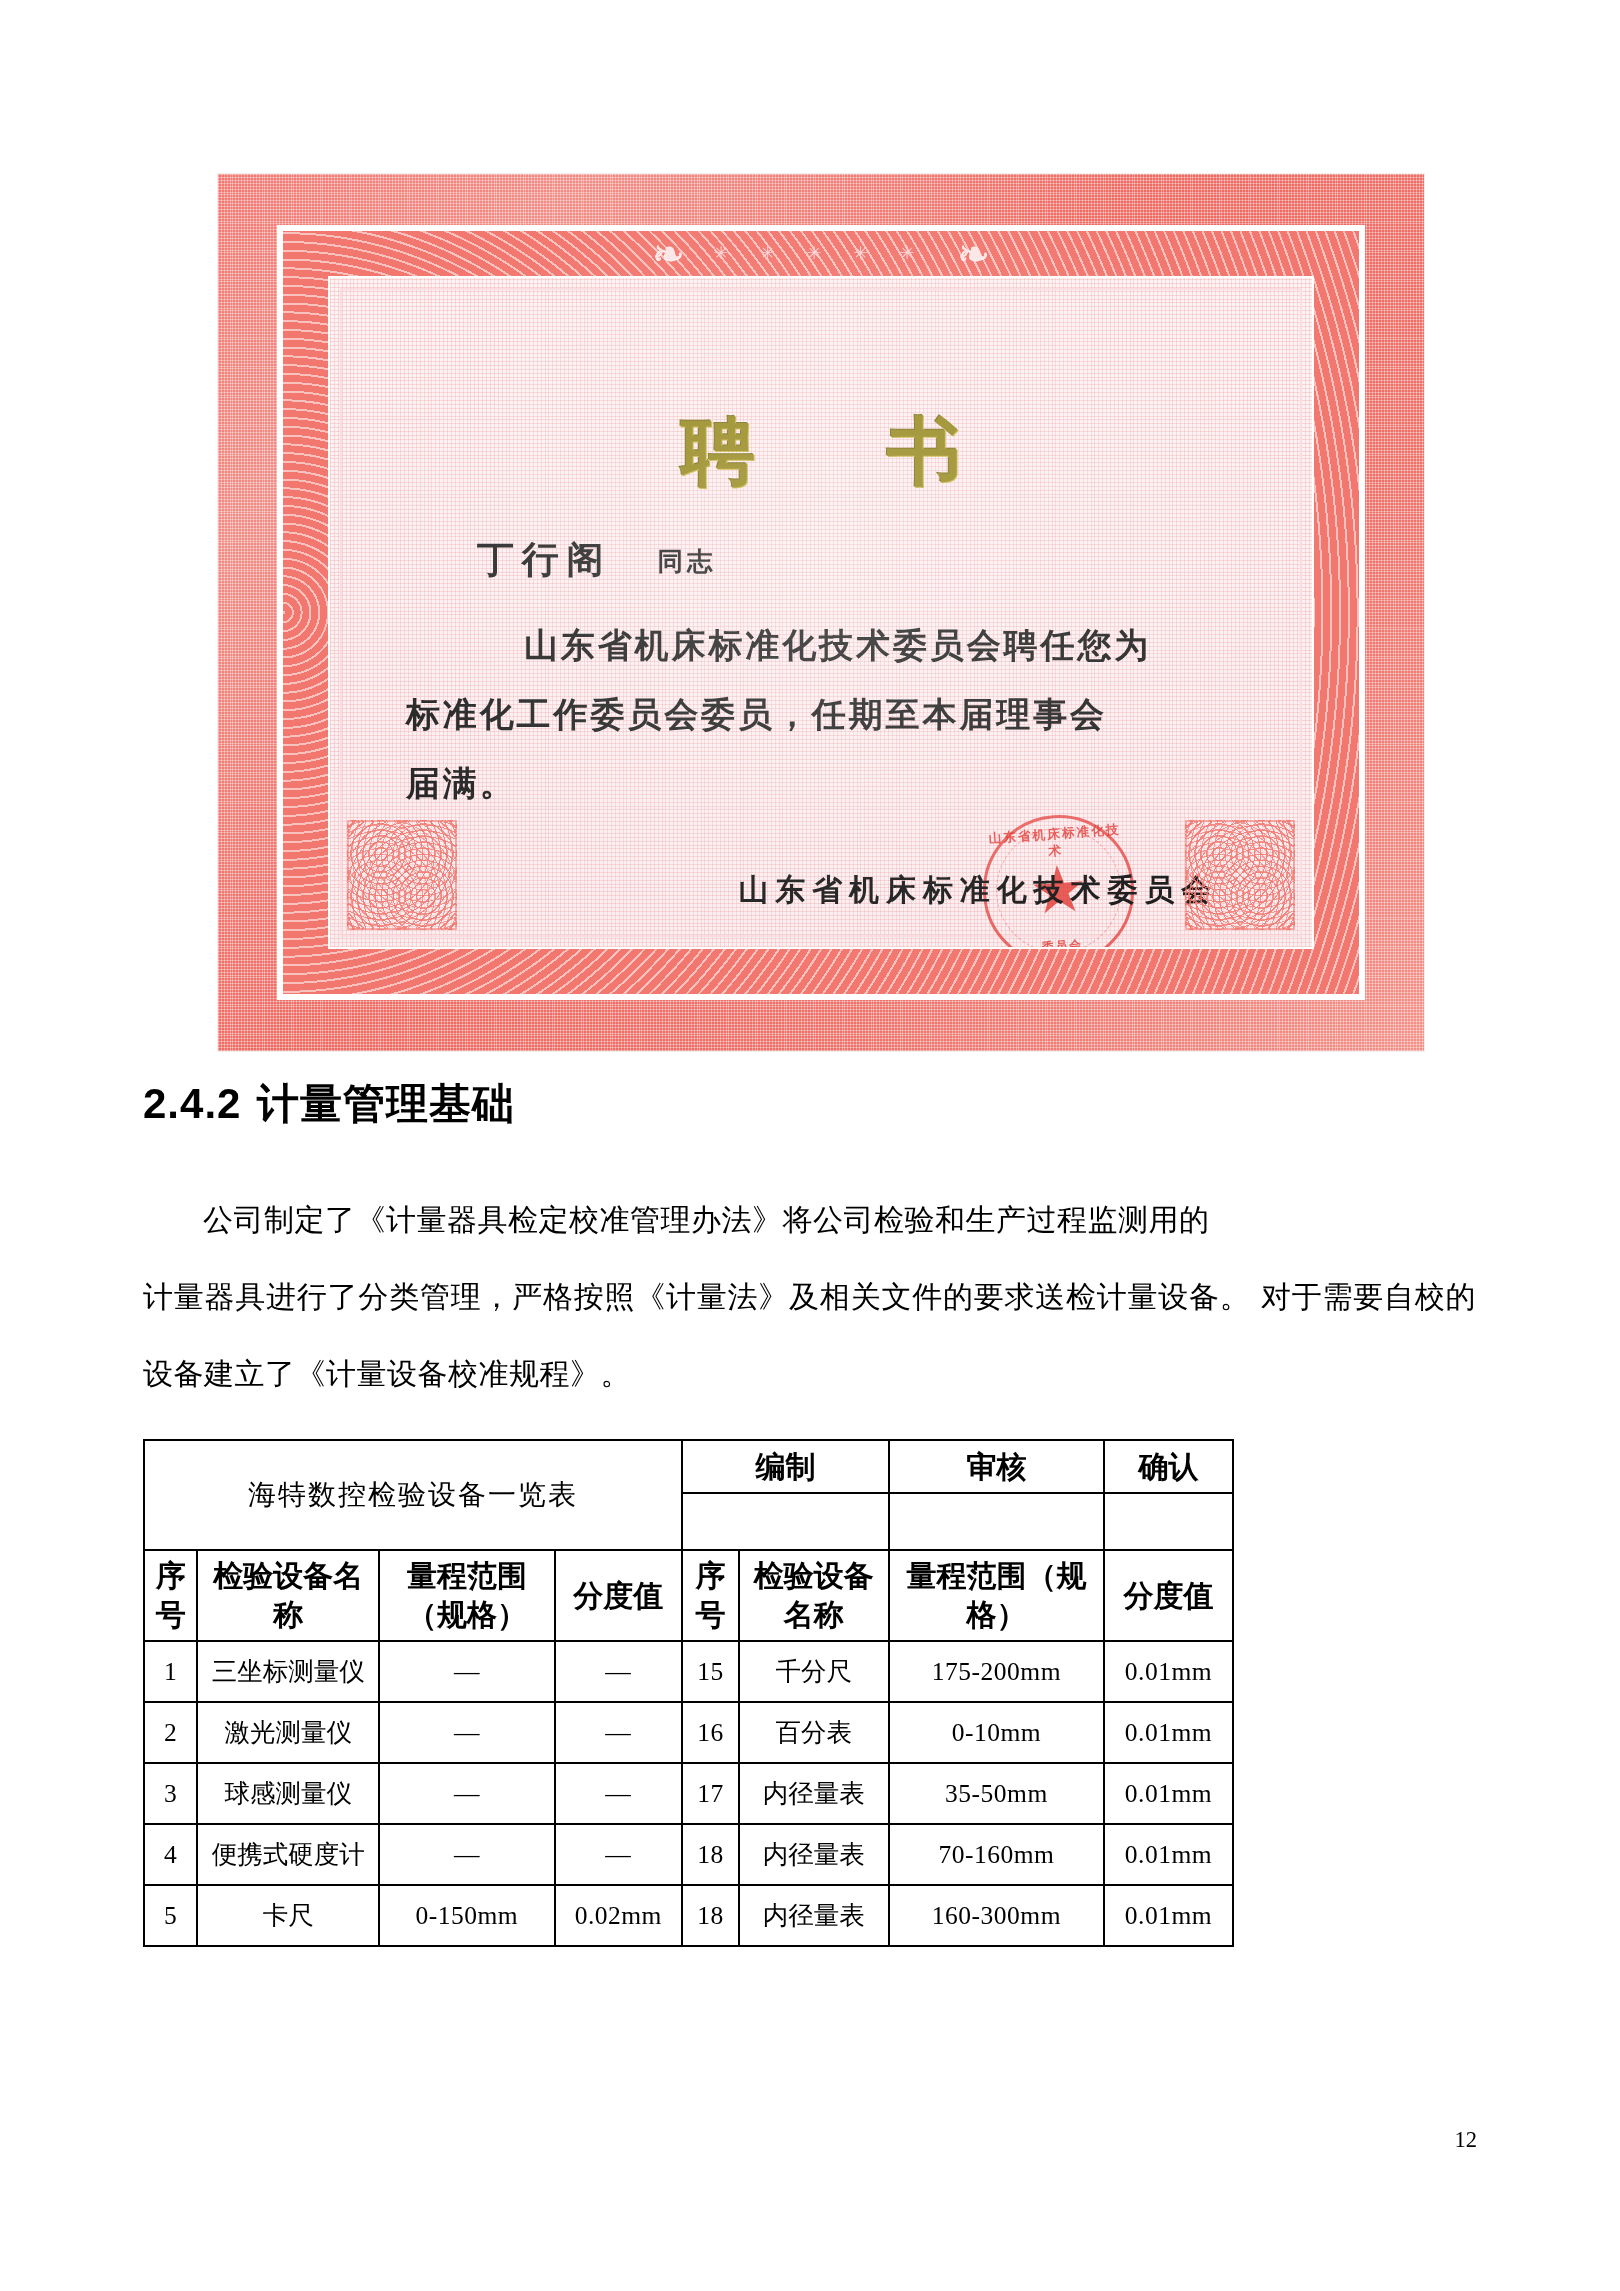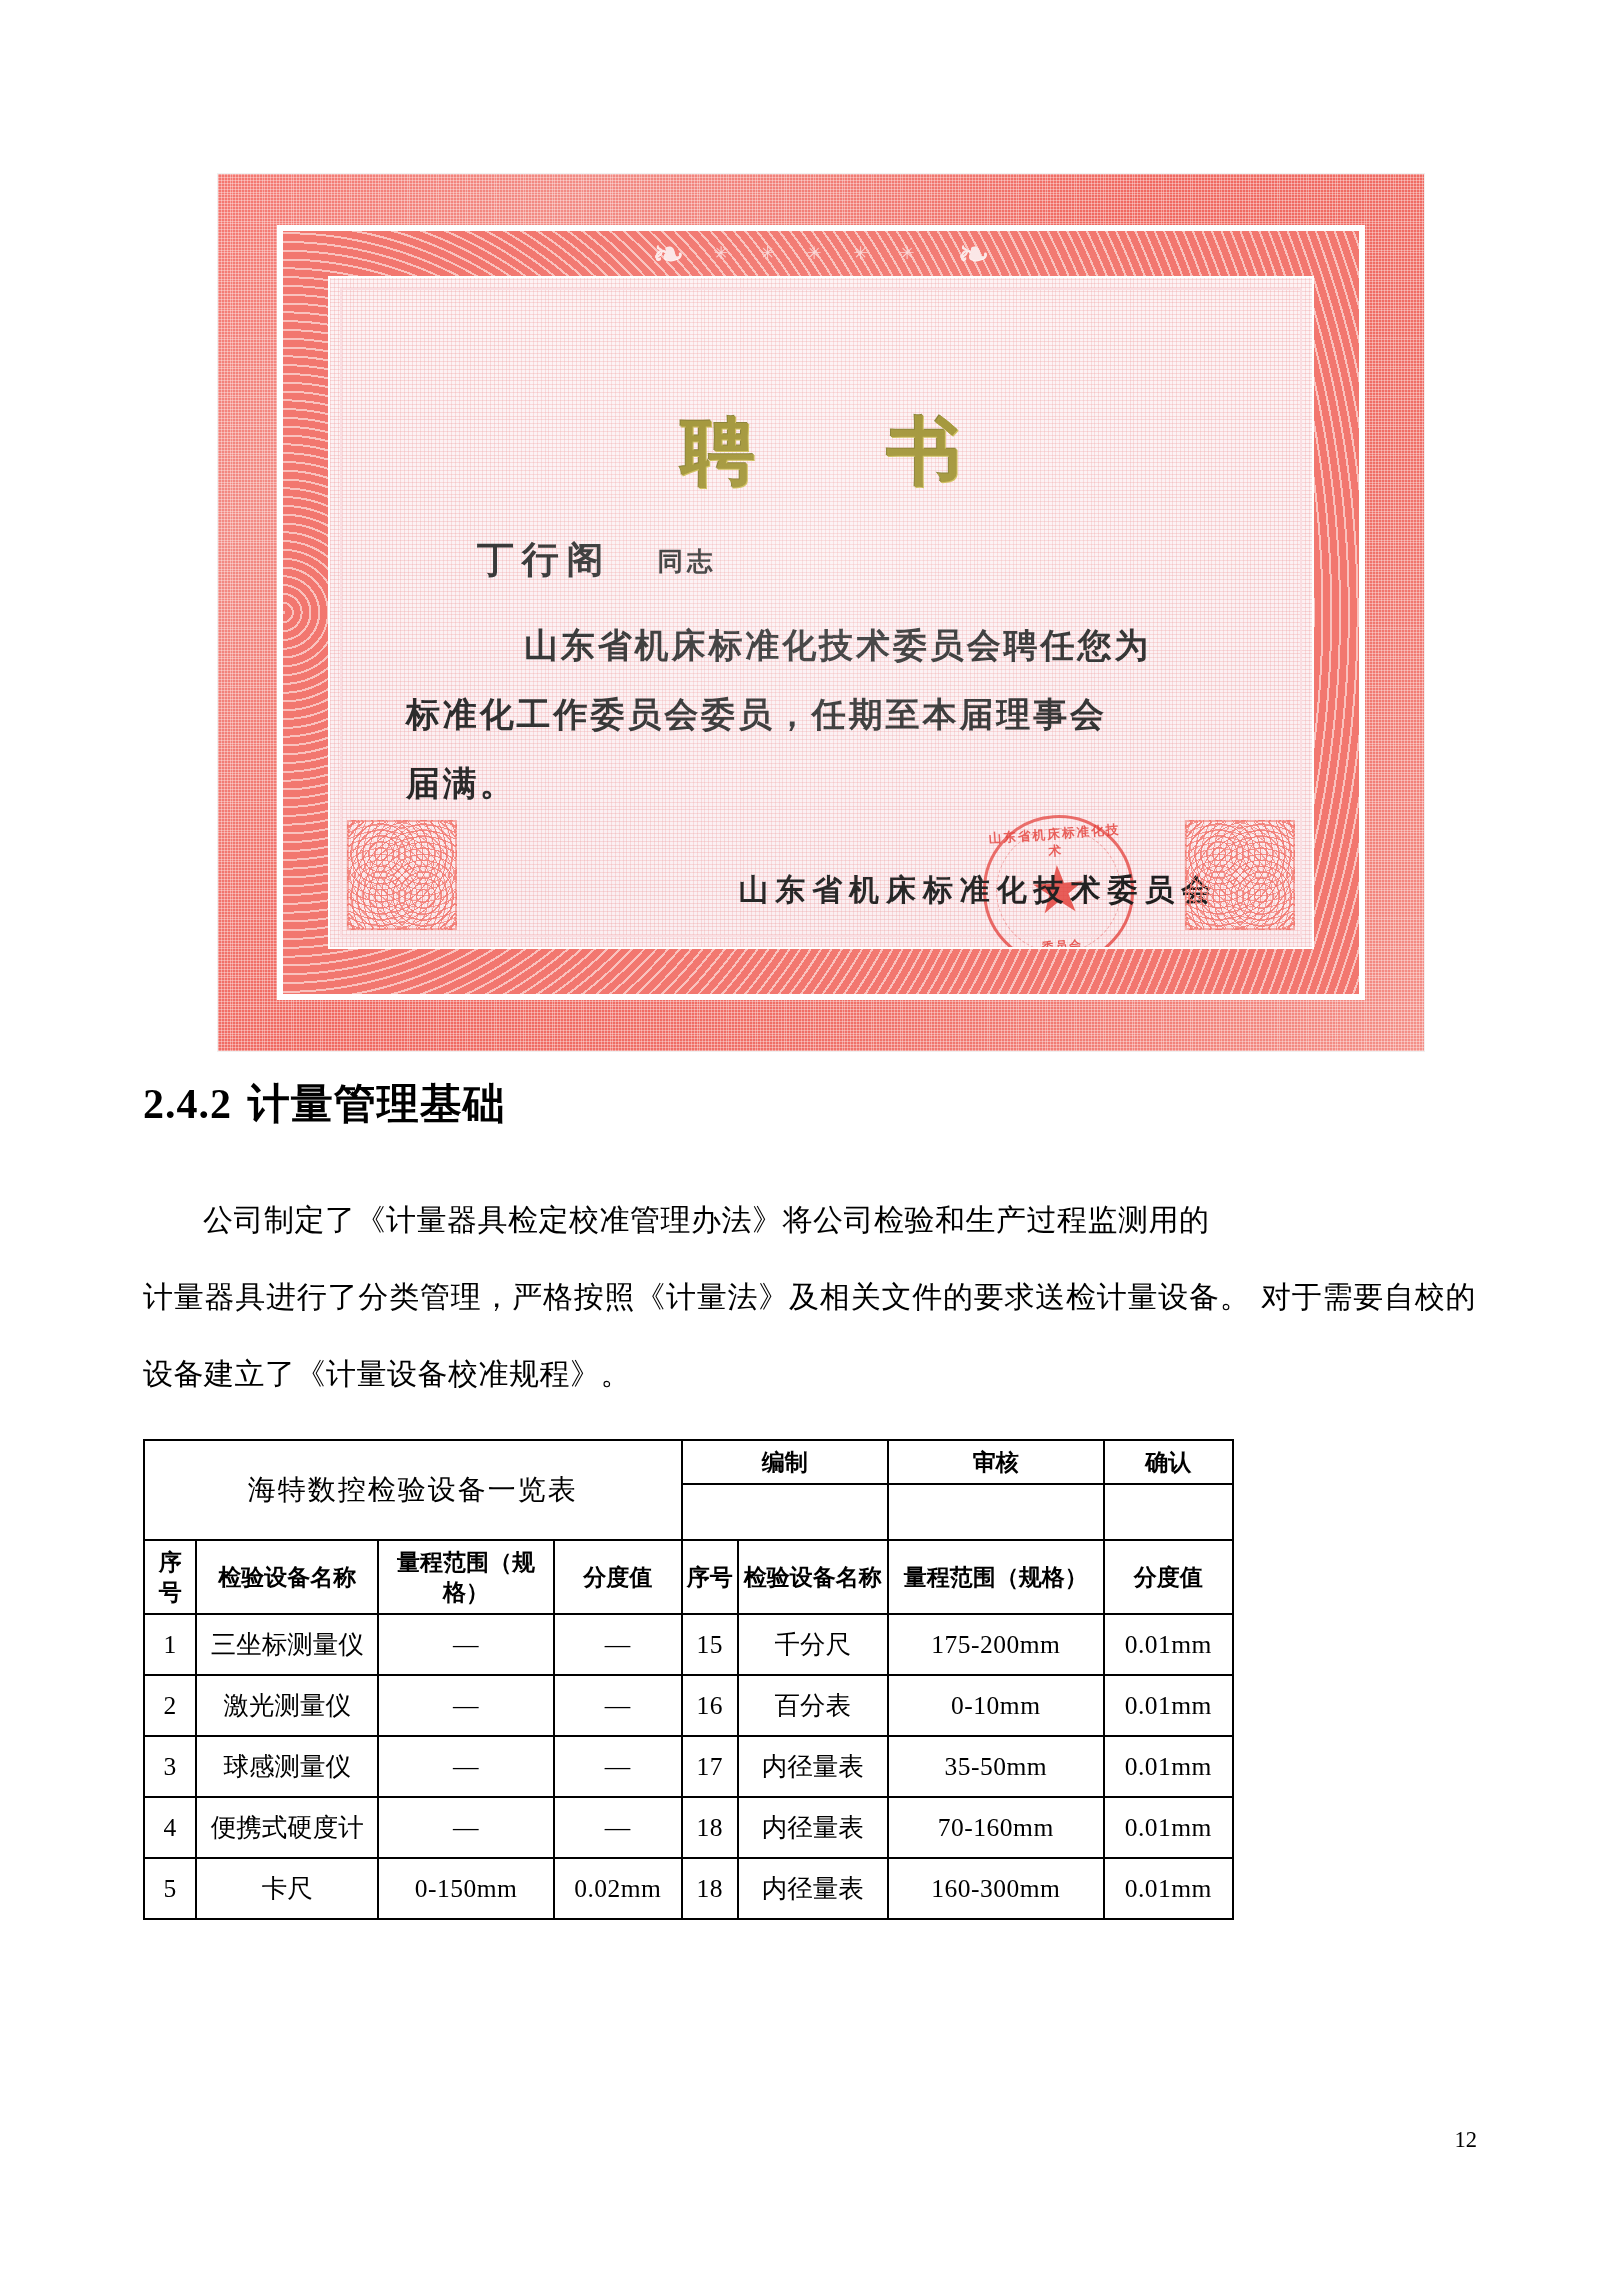--- a/index.html
+++ b/index.html
@@ -170,21 +170,21 @@
     color:rgba(226,54,48,.8);
   }
 
   
   .heading{
     position:absolute;left:143px;top:1076px;
     font-size:42px;font-weight:700;
     font-family:"DejaVu Sans","Liberation Sans",sans-serif;
     letter-spacing:1px;
   }
-  .heading .num{font-family:Liberation Serif, serif;}
+  .heading .num{font-family:Liberation Sans, sans-serif;}
   .para{
     position:absolute;left:143px;top:1181px;width:1333px;
     font-size:30px;line-height:77px;
     letter-spacing:0.5px;
     text-align:justify;
     font-family:"DejaVu Serif","Liberation Serif",serif;
   }
   .para .indent{display:block;text-indent:2em;}
 
   
@@ -198,21 +198,21 @@
     font-size:25.5px;
   }
   table td{
     border:2px solid #000;
     text-align:center;
     vertical-align:middle;
     padding:5.9px 3.9px;
     line-height:1.3;
   }
   td.title-cell{font-size:28px;letter-spacing:2px;}
-  td.hdr{font-weight:700;font-size:23px;}
+  td.hdr{font-weight:700;font-size:30px;}
   td.blank{height:43px;}
   td.seq{width:47px;}
   td.name{width:206px;}
   td.range{width:186px;}
   td.div{width:125px;}
   td.seq2{width:51px;}
   td.name2{width:167px;}
   td.range2{width:235px;}
   td.div2{width:127px;}
   td.mono{font-family:"Liberation Serif","DejaVu Serif",serif;letter-spacing:0.5px;}

